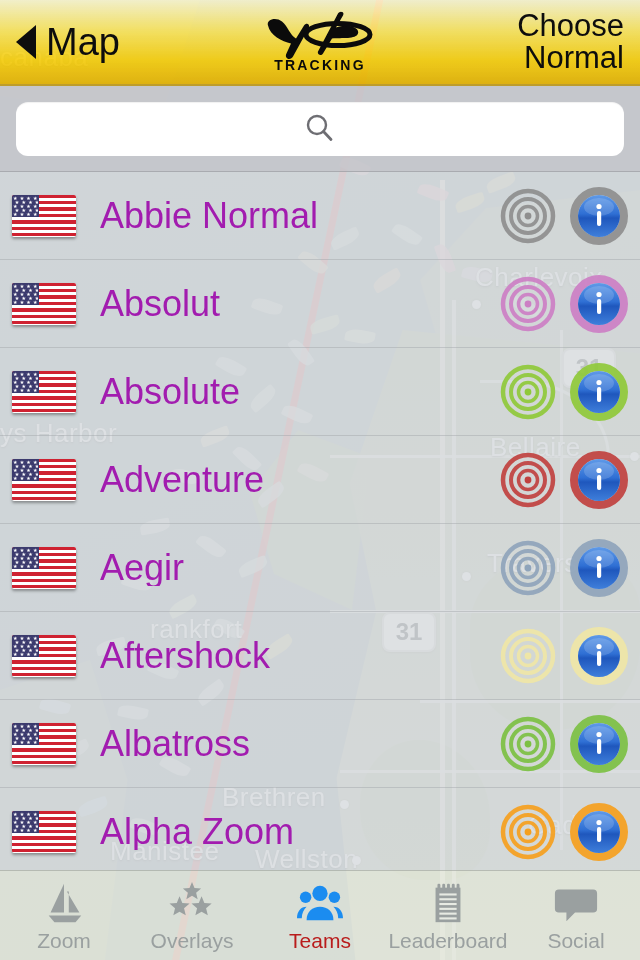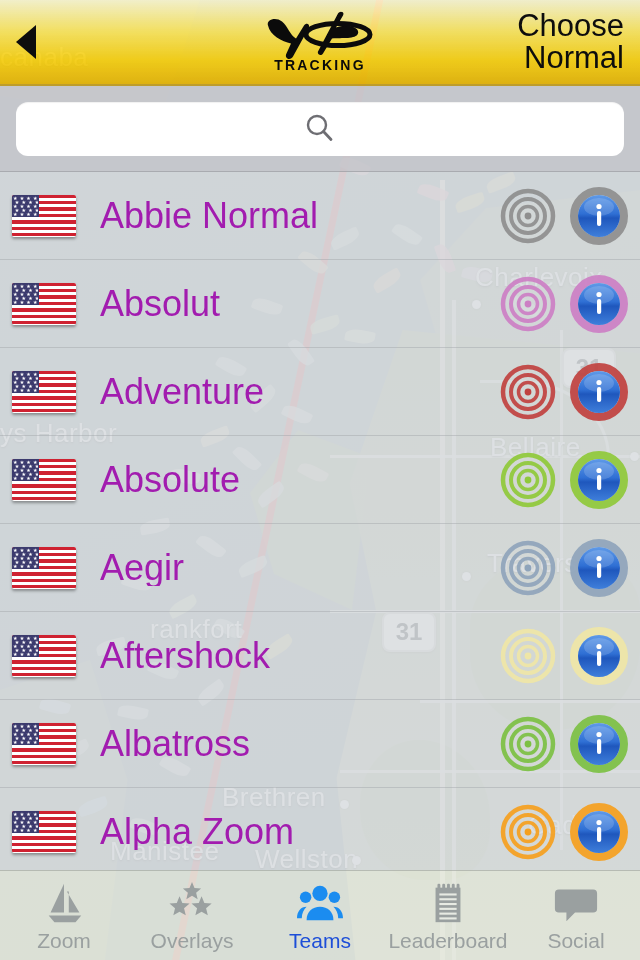--- a/index.html
+++ b/index.html
@@ -214,21 +214,21 @@
     background:rgba(226,230,220,.80);
     border-top:1px solid rgba(150,155,150,.55);
     display:flex;
   }
   .tab {
     flex:1; display:flex; flex-direction:column;
     align-items:center; justify-content:center; gap:4px; cursor:pointer;
   }
   .tab .ticon { height:46px; display:flex; align-items:center; justify-content:center; }
   .tab .tlabel { font-size:21px; color:#9aa0a0; line-height:1; }
-  .tab.active .tlabel { color:#1d4ed8;text-align:center; }
+  .tab.active .tlabel { color:#b91c1c;text-align:center; }
 </style>
 </head>
 <body>
 
 <div id="app">
 
   <div class="map-bg">
     <div class="map-water"></div>
     <div class="land l4"></div>
     <div class="land l2"></div>
@@ -311,20 +311,21 @@
     <div id="map-shields">
         <div class="shield" style="left: 562px; top: 348px;">31</div>
         <div class="shield" style="left: 382px; top: 612px;">31</div>
       </div>
   </div>
 
   <div class="navbar">
 
     <div class="back-btn">
       <div class="back-tri"></div>
+      <div class="back-label">Map</div>
     </div>
 
     <div class="logo-wrap">
       <svg class="logo-mark" width="120" height="50" viewBox="0 0 120 50">
         <path d="M8 14 C6 8, 16 5, 22 10 C28 15, 30 24, 36 27 L44 14 C46 11, 50 12, 49 16 L33 45 C31 49, 25 48, 26 43 L31 32 C22 30, 10 24, 8 14 Z" fill="#0b0b0b"></path>
         <path d="M78 2 L58 40 C57 43, 61 45, 63 42 L72 27 C82 26, 96 28, 98 22 C100 15, 86 12, 76 16 L83 4 C85 0, 80 -1, 78 2 Z" fill="#0b0b0b"></path>
         <ellipse cx="78" cy="23" rx="32" ry="11" fill="none" stroke="#0b0b0b" stroke-width="5"></ellipse>
       </svg>
       <div class="logo-text">TRACKING</div>
     </div>
@@ -460,38 +461,38 @@
             <div class="stripe" style="top: 38.76px; background: rgb(207, 34, 49);"></div>
           </div>
           <div class="canton">
             <div class="stars">★ ★ ★ ★ ★ ★
  ★ ★ ★ ★ ★
 ★ ★ ★ ★ ★ ★
  ★ ★ ★ ★ ★
 ★ ★ ★ ★ ★ ★</div>
           </div>
         </div>
-        <div class="team-name">Adventure</div>
+        <div class="team-name">Absolute</div>
         <svg class="marker" viewBox="0 0 56 56">
-          <circle cx="28" cy="28" r="25" fill="none" stroke="#c0413f" stroke-width="4.5" opacity="0.92"></circle>
-          <circle cx="28" cy="28" r="17" fill="none" stroke="#c0413f" stroke-width="4" opacity="0.92"></circle>
-          <circle cx="28" cy="28" r="9.5" fill="none" stroke="#c0413f" stroke-width="3.5" opacity="0.92"></circle>
-          <circle cx="28" cy="28" r="3.4" fill="#c0413f"></circle>
+          <circle cx="28" cy="28" r="25" fill="none" stroke="#8fc93a" stroke-width="4.5" opacity="0.92"></circle>
+          <circle cx="28" cy="28" r="17" fill="none" stroke="#8fc93a" stroke-width="4" opacity="0.92"></circle>
+          <circle cx="28" cy="28" r="9.5" fill="none" stroke="#8fc93a" stroke-width="3.5" opacity="0.92"></circle>
+          <circle cx="28" cy="28" r="3.4" fill="#8fc93a"></circle>
         </svg>
         <svg class="info-btn" viewBox="0 0 58 58">
           <defs>
-            <linearGradient id="ig3" x1="0" y1="0" x2="0" y2="1">
+            <linearGradient id="ig2" x1="0" y1="0" x2="0" y2="1">
               <stop offset="0%" stop-color="#5f9ae8"></stop>
               <stop offset="45%" stop-color="#2f6fd4"></stop>
               <stop offset="55%" stop-color="#1f57bd"></stop>
               <stop offset="100%" stop-color="#3f7fdb"></stop>
             </linearGradient>
           </defs>
-          <circle cx="29" cy="29" r="25" fill="none" stroke="#c0413f" stroke-width="8" opacity="0.92"></circle>
-          <circle cx="29" cy="29" r="21" fill="url(#ig3)"></circle>
+          <circle cx="29" cy="29" r="25" fill="none" stroke="#8fc93a" stroke-width="8" opacity="0.92"></circle>
+          <circle cx="29" cy="29" r="21" fill="url(#ig2)"></circle>
           <ellipse cx="29" cy="20" rx="15" ry="9" fill="#ffffff" opacity="0.16"></ellipse>
           <circle cx="29" cy="19.5" r="2.6" fill="#ffffff"></circle>
           <rect x="27" y="24" width="4.2" height="15" rx="2" fill="#ffffff"></rect>
         </svg>
       </div>
       <div class="row">
         <div class="flag">
           <div class="stripes">
             <div class="stripe" style="top: 0px; background: rgb(207, 34, 49);"></div>
             <div class="stripe" style="top: 3.23px; background: rgb(255, 255, 255);"></div>
@@ -508,38 +509,38 @@
             <div class="stripe" style="top: 38.76px; background: rgb(207, 34, 49);"></div>
           </div>
           <div class="canton">
             <div class="stars">★ ★ ★ ★ ★ ★
  ★ ★ ★ ★ ★
 ★ ★ ★ ★ ★ ★
  ★ ★ ★ ★ ★
 ★ ★ ★ ★ ★ ★</div>
           </div>
         </div>
-        <div class="team-name">Absolute</div>
+        <div class="team-name">Adventure</div>
         <svg class="marker" viewBox="0 0 56 56">
-          <circle cx="28" cy="28" r="25" fill="none" stroke="#8fc93a" stroke-width="4.5" opacity="0.92"></circle>
-          <circle cx="28" cy="28" r="17" fill="none" stroke="#8fc93a" stroke-width="4" opacity="0.92"></circle>
-          <circle cx="28" cy="28" r="9.5" fill="none" stroke="#8fc93a" stroke-width="3.5" opacity="0.92"></circle>
-          <circle cx="28" cy="28" r="3.4" fill="#8fc93a"></circle>
+          <circle cx="28" cy="28" r="25" fill="none" stroke="#c0413f" stroke-width="4.5" opacity="0.92"></circle>
+          <circle cx="28" cy="28" r="17" fill="none" stroke="#c0413f" stroke-width="4" opacity="0.92"></circle>
+          <circle cx="28" cy="28" r="9.5" fill="none" stroke="#c0413f" stroke-width="3.5" opacity="0.92"></circle>
+          <circle cx="28" cy="28" r="3.4" fill="#c0413f"></circle>
         </svg>
         <svg class="info-btn" viewBox="0 0 58 58">
           <defs>
-            <linearGradient id="ig2" x1="0" y1="0" x2="0" y2="1">
+            <linearGradient id="ig3" x1="0" y1="0" x2="0" y2="1">
               <stop offset="0%" stop-color="#5f9ae8"></stop>
               <stop offset="45%" stop-color="#2f6fd4"></stop>
               <stop offset="55%" stop-color="#1f57bd"></stop>
               <stop offset="100%" stop-color="#3f7fdb"></stop>
             </linearGradient>
           </defs>
-          <circle cx="29" cy="29" r="25" fill="none" stroke="#8fc93a" stroke-width="8" opacity="0.92"></circle>
-          <circle cx="29" cy="29" r="21" fill="url(#ig2)"></circle>
+          <circle cx="29" cy="29" r="25" fill="none" stroke="#c0413f" stroke-width="8" opacity="0.92"></circle>
+          <circle cx="29" cy="29" r="21" fill="url(#ig3)"></circle>
           <ellipse cx="29" cy="20" rx="15" ry="9" fill="#ffffff" opacity="0.16"></ellipse>
           <circle cx="29" cy="19.5" r="2.6" fill="#ffffff"></circle>
           <rect x="27" y="24" width="4.2" height="15" rx="2" fill="#ffffff"></rect>
         </svg>
       </div>
       <div class="row">
         <div class="flag">
           <div class="stripes">
             <div class="stripe" style="top: 0px; background: rgb(207, 34, 49);"></div>
             <div class="stripe" style="top: 3.23px; background: rgb(255, 255, 255);"></div>

